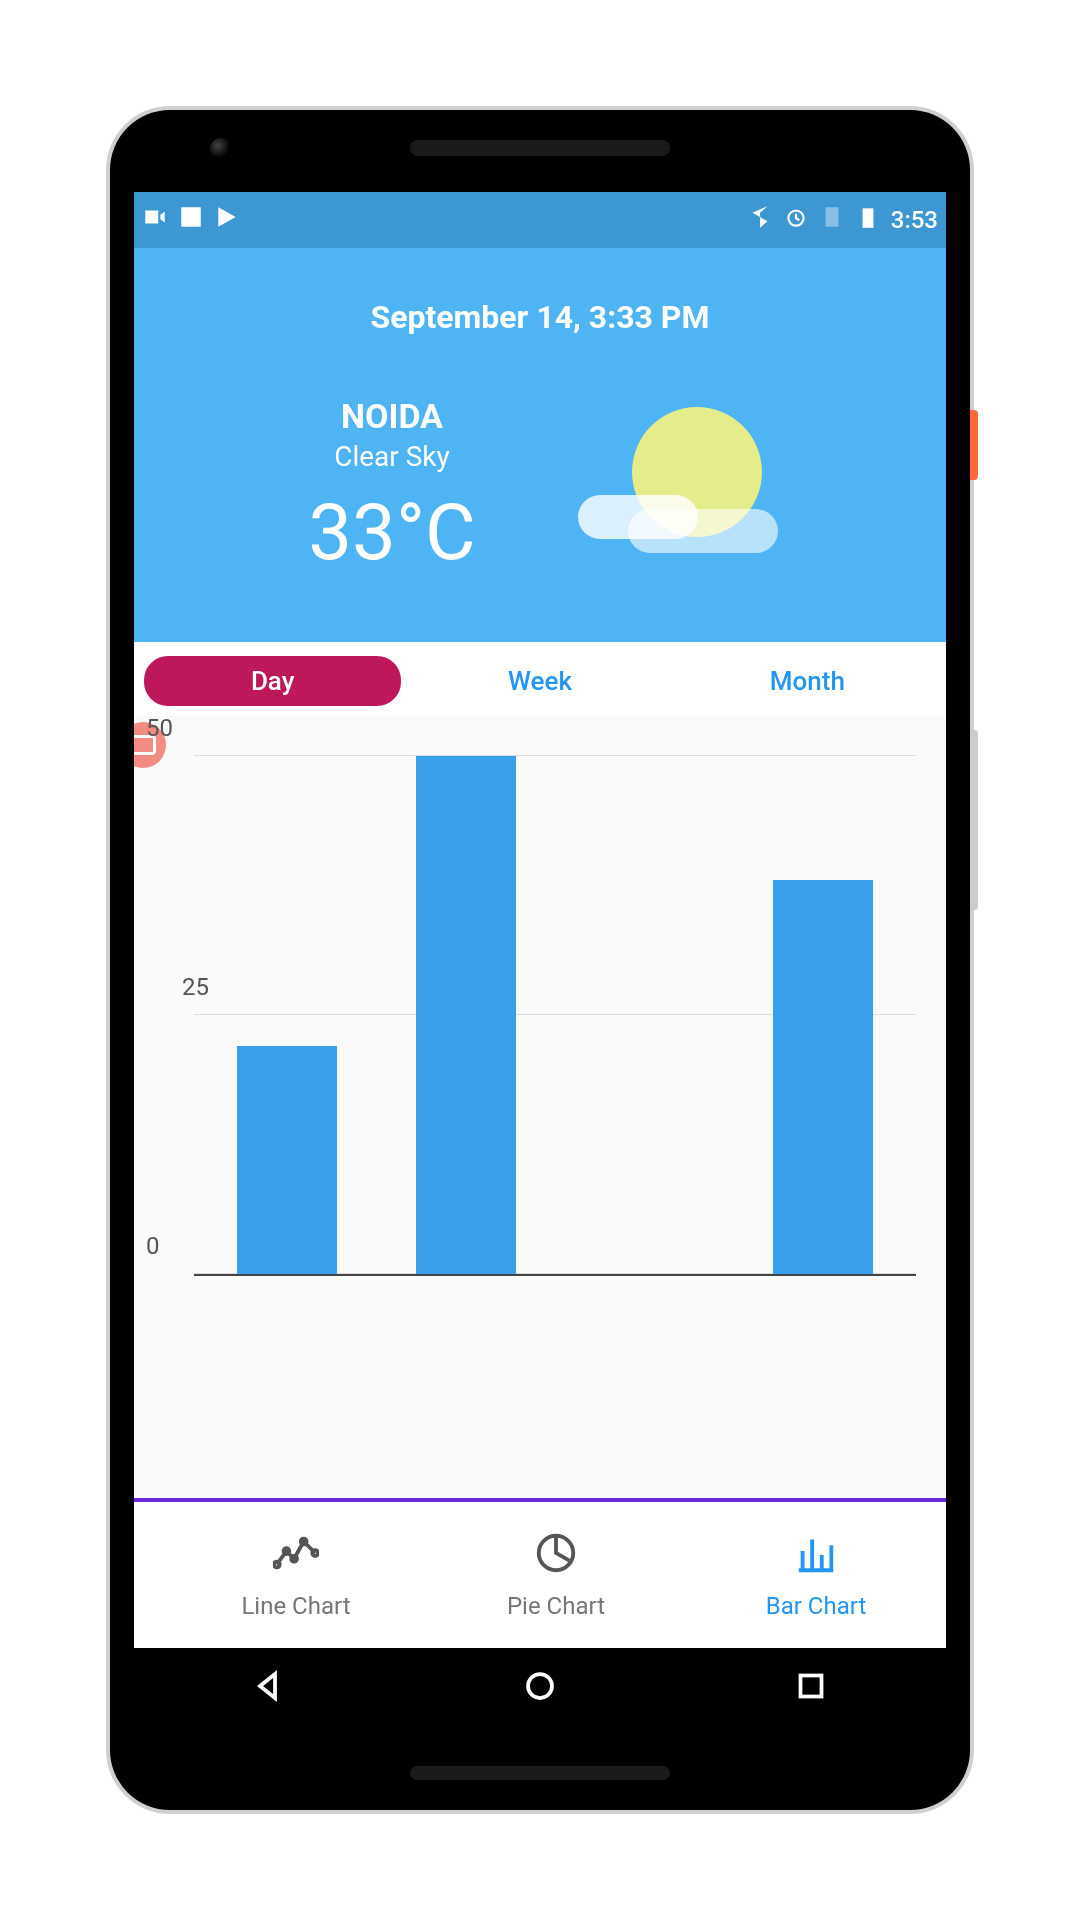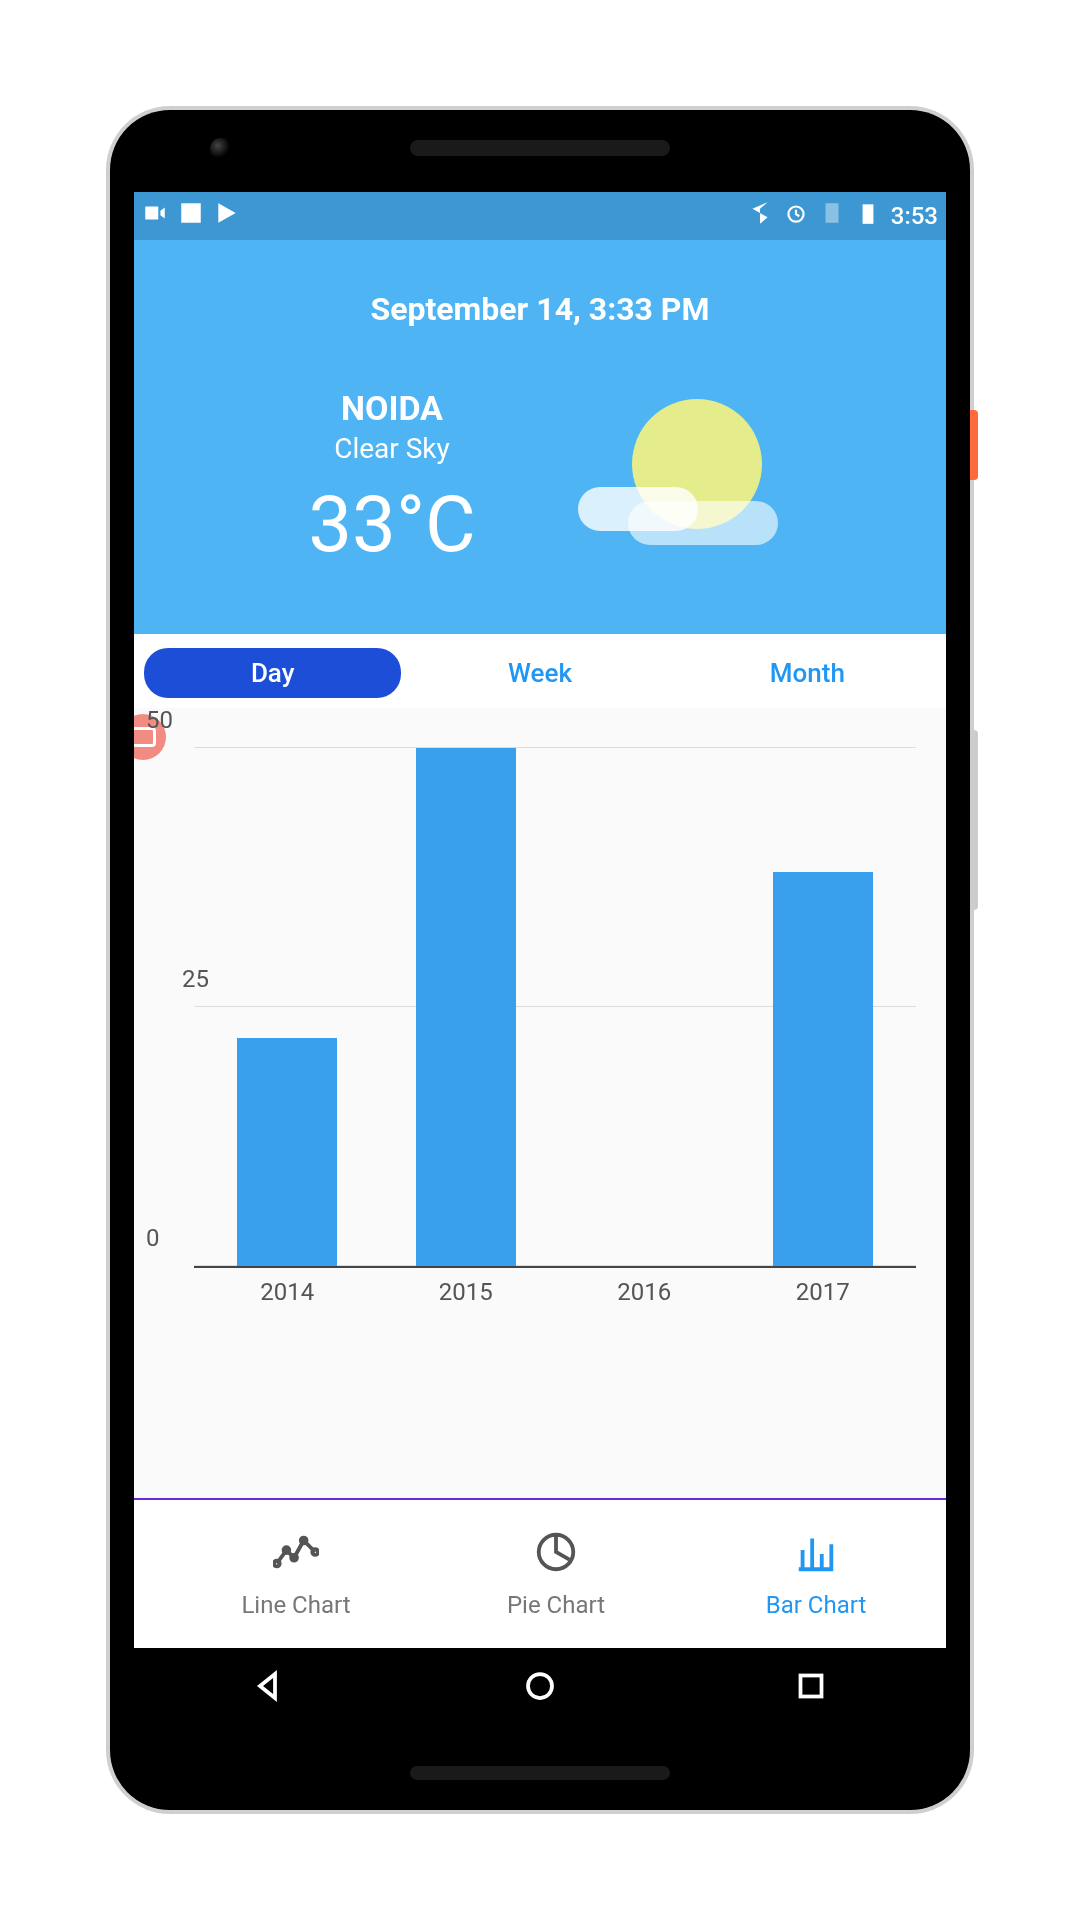--- a/index.html
+++ b/index.html
@@ -57,21 +57,21 @@
   }
   .screen {
     position: absolute;
     top: 82px; left: 24px; right: 24px; bottom: 82px;
     background: #3d97d3;
     overflow: hidden;
     display: flex;
     flex-direction: column;
   }
   .statusbar {
-    height: 48px;
+    height: 56px;
     background: #3d97d3;
     display: flex;
     align-items: center;
     justify-content: space-between;
     padding: 12px 8px;
     font-size: 24px;
     color: #fff;
   }
   .statusbar-left, .statusbar-right { display:flex; gap:10px; align-items:center; }
   .statusbar svg { width: 26px; height: 26px; fill:#fff; }
@@ -136,21 +136,21 @@
   .range-tab {
     flex:1;
     text-align:center;
     font-size: 26px;
     font-weight: 500;
     color: #2196f3;
     padding: 10px 0;
     border-radius: 24px;
   }
   .range-tab.active {
-    background: #1d4ed8;
+    background: #be185d;
     color: #fff;
   }
 
   .chart-area {
     background: #fafafa;
     flex: 1;
     position: relative;
     padding: 40px 30px 20px 60px;
   }
   .rec-badge {
@@ -188,21 +188,21 @@
     width: 100px;
     background:#39a0ed;
   }
   .xticks {
     display:flex; justify-content:space-around; padding:10px 4px 0;
   }
   .xtick { width:100px; text-align:center; font-size:24px; color:#555; }
 
   .bottom-tabs {
     background:#fff;
-    border-top:2px solid #6d28d9;
+    border-top:4px solid #6d28d9;
     display:flex;
     height:150px;
     padding-left:32px;
   }
   .btab {
     flex:1;
     display:flex;
     flex-direction:column;
     align-items:center;
     justify-content:center;
@@ -299,26 +299,20 @@
           <div class="ytick" style="bottom: 50%; margin-left: 36px;">25</div>
           <div class="gridline" style="bottom: 100%;"></div>
           <div class="ytick" style="bottom: 100%;">50</div>
           <div class="bars">
             <div class="bar" style="height: 44%;"></div>
             <div class="bar" style="height: 100%;"></div>
             <div class="bar" style="height: 0%;"></div>
             <div class="bar" style="height: 76%;"></div>
           </div>
         </div>
-      <div class="xticks" id="xticks">
-          <div class="xtick">2014</div>
-          <div class="xtick">2015</div>
-          <div class="xtick">2016</div>
-          <div class="xtick">2017</div>
-        </div>
     </div>
 
     <div class="bottom-tabs">
       <div class="btab">
         <span><svg viewBox="0 0 24 24">
               <path d="M2 18l5-7 4 4 5-9 6 6"></path>
               <circle cx="2" cy="18" r="1.5"></circle>
               <circle cx="7" cy="11" r="1.5"></circle>
               <circle cx="11" cy="15" r="1.5"></circle>
               <circle cx="16" cy="6" r="1.5"></circle>

